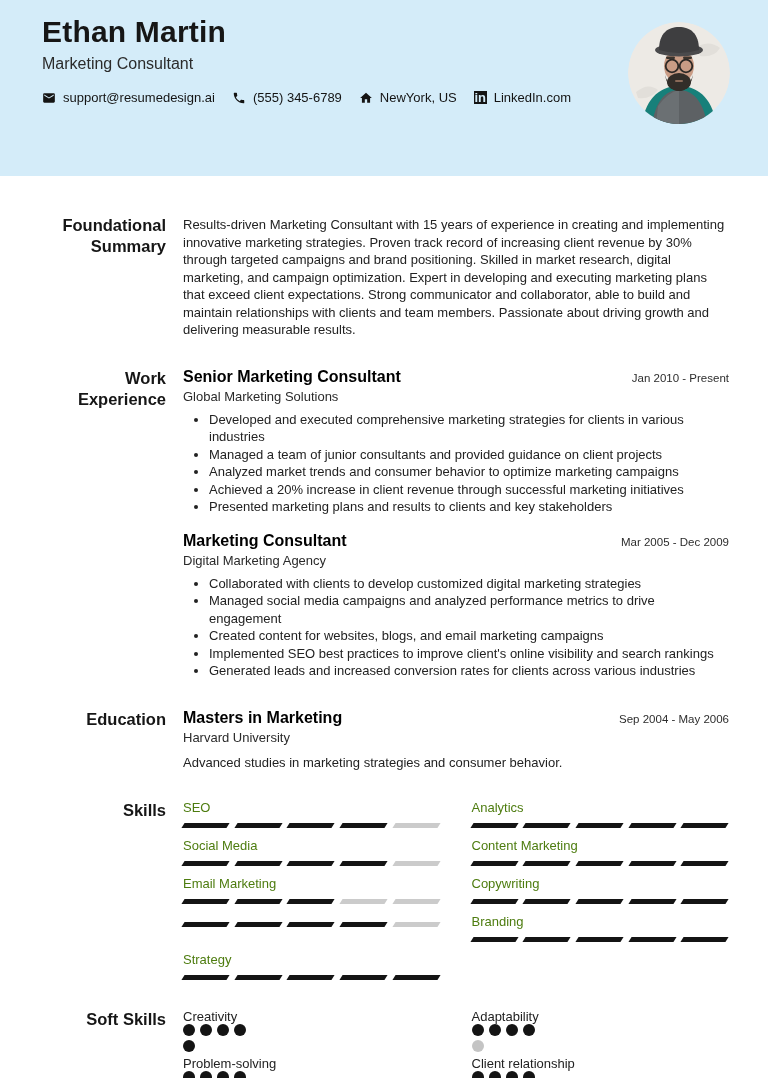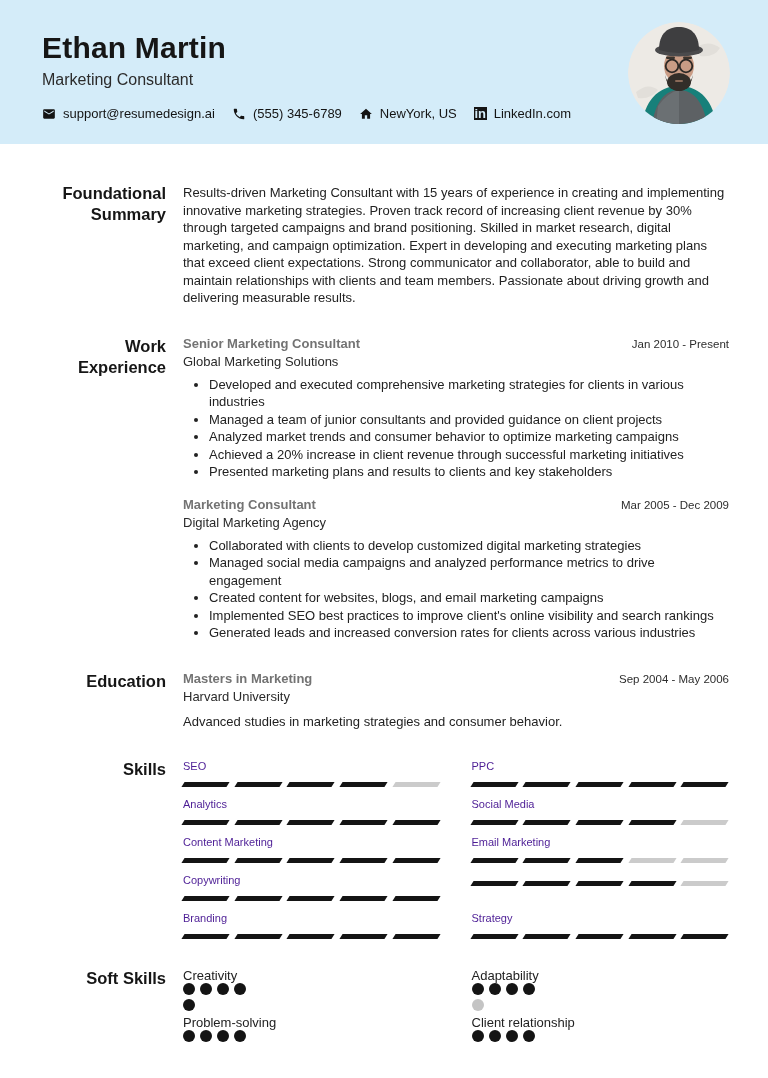--- a/index.html
+++ b/index.html
@@ -8,22 +8,22 @@
     width: 768px; height: 1078px; overflow: hidden;
     background: #ffffff;
     font-family: "Liberation Sans", sans-serif;
     color: #1f1f1f;
     -webkit-font-smoothing: antialiased;
   }
   .page { width: 768px; height: 1078px; overflow: hidden; background: #fff; }
 
   
   .header {
-    height: 144px; background: #d4ecf9; position: relative;
-    padding: 31px 38px 0 42px;
+    height: 176px; background: #d4ecf9; position: relative;
+    padding: 15px 38px 0 42px;
   }
   .name { font-size: 30px; font-weight: bold; line-height: 34px; letter-spacing: .2px; color: #161616; }
   .job-subtitle { font-size: 16px; line-height: 20px; margin-top: 5px; color: #2b2b2b; }
   .contact-row { display: flex; align-items: center; gap: 17px; margin-top: 16px; font-size: 13px; color: #141414; }
   .contact-item { display: flex; align-items: center; gap: 7px; }
   .contact-item svg { display: block; }
   .li-badge {
     width: 13px; height: 13px; background: #141414; border-radius: 0;
     color: #d4ecf9; font-size: 13px; font-weight: bold; line-height: 13px; text-align: center;
   }
@@ -42,34 +42,34 @@
     line-height: 21px; color: #161616;
   }
   .section-content { flex: 1; padding-left: 17px; min-width: 0; }
 
   .body-text { font-size: 13px; line-height: 17.5px; color: #222; margin-top: 1px; }
 
   
   .job { margin-bottom: 16px; }
   .job:last-child, .edu:last-child { margin-bottom: 0; }
   .entry-head { display: flex; align-items: baseline; justify-content: space-between; }
-  .entry-title { font-size: 13px; font-weight: bold; color: #737373; }
+  .entry-title { font-size: 16px; font-weight: bold; color: #000000; }
   .entry-dates { font-size: 11.5px; color: #2d2d2d; white-space: nowrap; padding-left: 12px; }
   .entry-sub { font-size: 13px; color: #2a2a2a; margin-top: 3px; }
   .bullets { margin: 7px 0 0 0; padding-left: 26px; }
   .bullets li { font-size: 13px; line-height: 17.5px; color: #222; margin: 0; }
   .edu { margin-bottom: 13px; }
   .edu-desc { font-size: 13px; color: #222; margin-top: 9px; line-height: 17px; }
 
   
   .skills-grid {
     display: grid; grid-template-columns: 1fr 1fr;
     column-gap: 31px; row-gap: 10px;
   }
-  .skill-name { font-size: 11px; color: #4c1d95; line-height: 15px; }
+  .skill-name { font-size: 13px; color: #4d7c0f; line-height: 15px; }
   .skill-bar { display: flex; gap: 8px; margin-top: 8px; height: 5px; padding-right: 2px; }
   .seg { flex: 1; transform: skewX(-32deg); }
   .seg.filled { background: #141414; }
   .seg.empty  { background: #cbcbcb; }
 
   
   .soft-grid {
     display: grid; grid-template-columns: 1fr 1fr;
     column-gap: 31px; row-gap: 4px; align-items: start;
   }
@@ -211,30 +211,20 @@
     <div class="skill-name">SEO</div>
     <div class="skill-bar">
                 <div class="seg filled"></div>
                 <div class="seg filled"></div>
                 <div class="seg filled"></div>
                 <div class="seg filled"></div>
                 <div class="seg empty"></div>
               </div>
   </div>
 
-  <div class="skill-cell">
-    <div class="skill-name">PPC</div>
-    <div class="skill-bar">
-                <div class="seg filled"></div>
-                <div class="seg filled"></div>
-                <div class="seg filled"></div>
-                <div class="seg filled"></div>
-                <div class="seg filled"></div>
-              </div>
-  </div>
 
   <div class="skill-cell">
     <div class="skill-name">Analytics</div>
     <div class="skill-bar">
                 <div class="seg filled"></div>
                 <div class="seg filled"></div>
                 <div class="seg filled"></div>
                 <div class="seg filled"></div>
                 <div class="seg filled"></div>
               </div>

